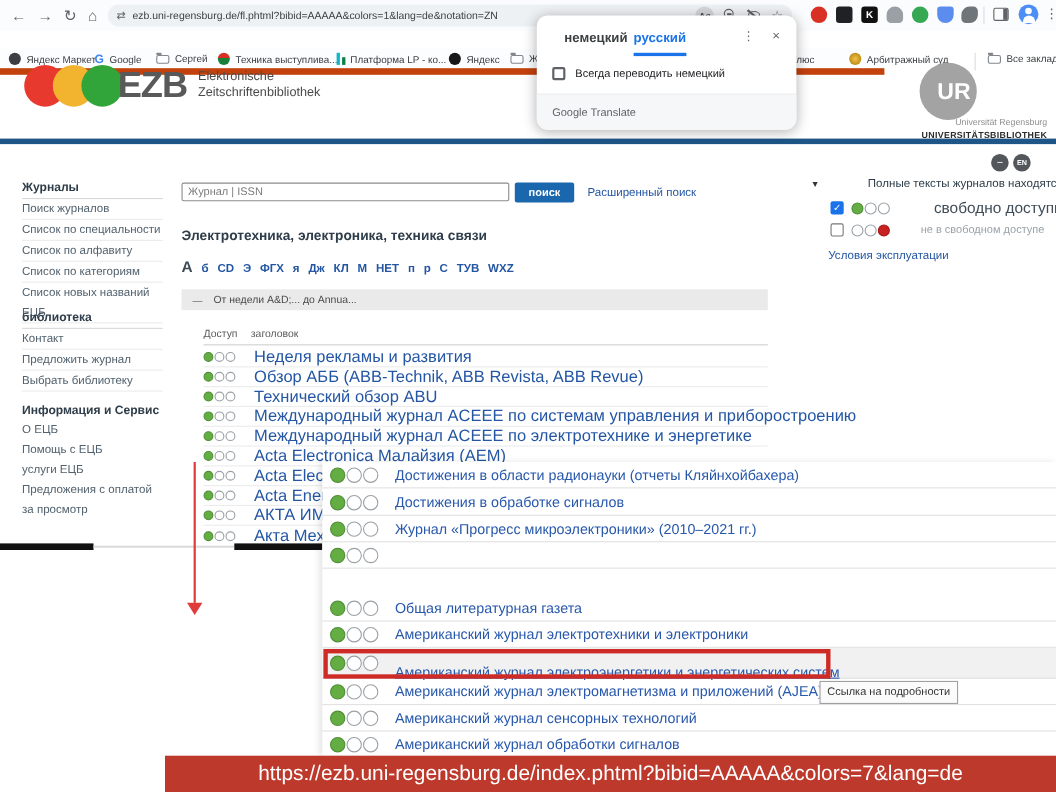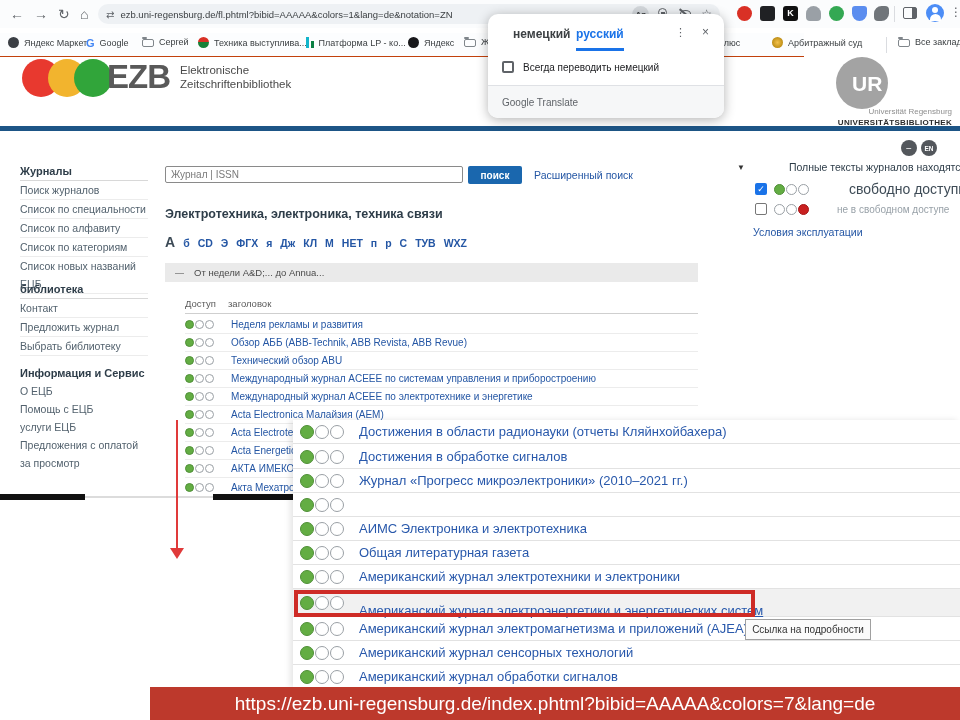--- a/index.html
+++ b/index.html
@@ -23,21 +23,21 @@
   .star{font-size:12px;color:#5f6368;margin-left:8px;}
   .ext{position:absolute;top:6px;width:15px;height:15px;border-radius:3px;}
   .divline{position:absolute;top:6px;width:1px;height:16px;background:#dadce0;}
   .panelic{position:absolute;top:7px;width:14px;height:12px;border:1.5px solid #5f6368;border-radius:2px;}
   .panelic i{position:absolute;right:0;top:0;bottom:0;width:4px;background:#5f6368;display:block;}
   .avatar{position:absolute;top:4px;width:18px;height:18px;border-radius:50%;background:#4c8df6;}
   .avatar b{position:absolute;left:6px;top:3px;width:6px;height:6px;border-radius:50%;background:#fff;}
   .avatar u{position:absolute;left:3.5px;top:9.5px;width:11px;height:7px;border-radius:6px 6px 0 0;background:#fff;}
   .kebab{position:absolute;top:5px;font-size:12px;color:#5f6368;}
 
-  .bookmarks{position:absolute;left:0;top:33px;width:804px;height:24px;background:#fcfdfe;border-bottom:1px solid #c2410c;}
+  .bookmarks{position:absolute;left:0;top:44px;width:804px;height:24px;background:#fcfdfe;border-bottom:6px solid #c2410c;}
   .bm{position:absolute;top:4px;display:flex;align-items:center;gap:5px;cursor:pointer;}
   .bm .lbl{font-size:9px;color:#3c4043;white-space:nowrap;}
   .dot{width:11px;height:11px;border-radius:50%;}
   .folder{width:12px;height:8px;border:1.5px solid #80868b;border-radius:2px;position:relative;margin-top:2px;}
   .folder:before{content:"";position:absolute;left:-1px;top:-3.5px;width:5px;height:2px;background:#80868b;border-radius:1px;}
   .gtext{font-size:11px;font-weight:bold;color:#4285f4;}
   .lpbars{display:flex;align-items:flex-end;gap:1.5px;height:11px;}
   .lpbars i{display:block;width:3px;background:#12b5cb;}
 
   
@@ -87,21 +87,21 @@
 
   .tl{display:flex;align-items:center;gap:1px;flex:none;}
   .tl i{display:block;border-radius:50%;background:#fff;border:1px solid #9aa0a5;}
   .tl i.g{background:#63ad43;border-color:#4f8f37;}
   .tl i.r{background:#c92020;border-color:#a51717;}
   .tl-s i{width:9px;height:9px;}
   .tl-m i{width:11px;height:11px;}
   .tl-l i{width:14px;height:14px;}
 
   .bgrow{position:absolute;left:185px;width:513px;height:18px;display:flex;align-items:center;border-bottom:1px solid #ececec;}
-  .bgrow .title{font-size:10px;color:#2456a4;margin-left:17px;white-space:nowrap;cursor:pointer;}
+  .bgrow .title{font-size:15px;color:#2456a4;margin-left:17px;white-space:nowrap;cursor:pointer;}
 
   .pageedge-b{position:absolute;top:494px;height:6px;background:#111;}
   .pageedge-l{position:absolute;top:496px;height:2px;background:#dcdcdc;}
 
   
   .overlay{position:absolute;left:293px;top:420px;width:667px;height:267px;background:#fff;z-index:10;box-shadow:-3px 0 6px rgba(0,0,0,.10);}
   .ovrow{position:absolute;left:0;width:667px;height:24px;display:flex;align-items:center;padding-left:7px;border-bottom:1px solid #e2e2e2;}
   .ovrow .title{font-size:13px;color:#2858ab;margin-left:15px;white-space:nowrap;cursor:pointer;}
   .ovrow.hl{height:28px;background:#f1f1f1;}
   .ovrow.hl .title{text-decoration:underline;margin-top:16px;}
@@ -429,28 +429,20 @@
         </span>
       <span class="title">Журнал «Прогресс микроэлектроники» (2010–2021 гг.)</span>
       </div>
     <div class="ovrow" style="top:73px">
       <span class="tl tl-l">
           <i class="g"></i>
           <i></i>
           <i></i>
         </span>
       </div>
-    <div class="ovrow" style="top:97px">
-      <span class="tl tl-l">
-          <i class="g"></i>
-          <i></i>
-          <i></i>
-        </span>
-      <span class="title">АИМС Электроника и электротехника</span>
-      </div>
     <div class="ovrow" style="top:121px">
       <span class="tl tl-l">
           <i class="g"></i>
           <i></i>
           <i></i>
         </span>
       <span class="title">Общая литературная газета</span>
       </div>
     <div class="ovrow" style="top:145px">
       <span class="tl tl-l">

